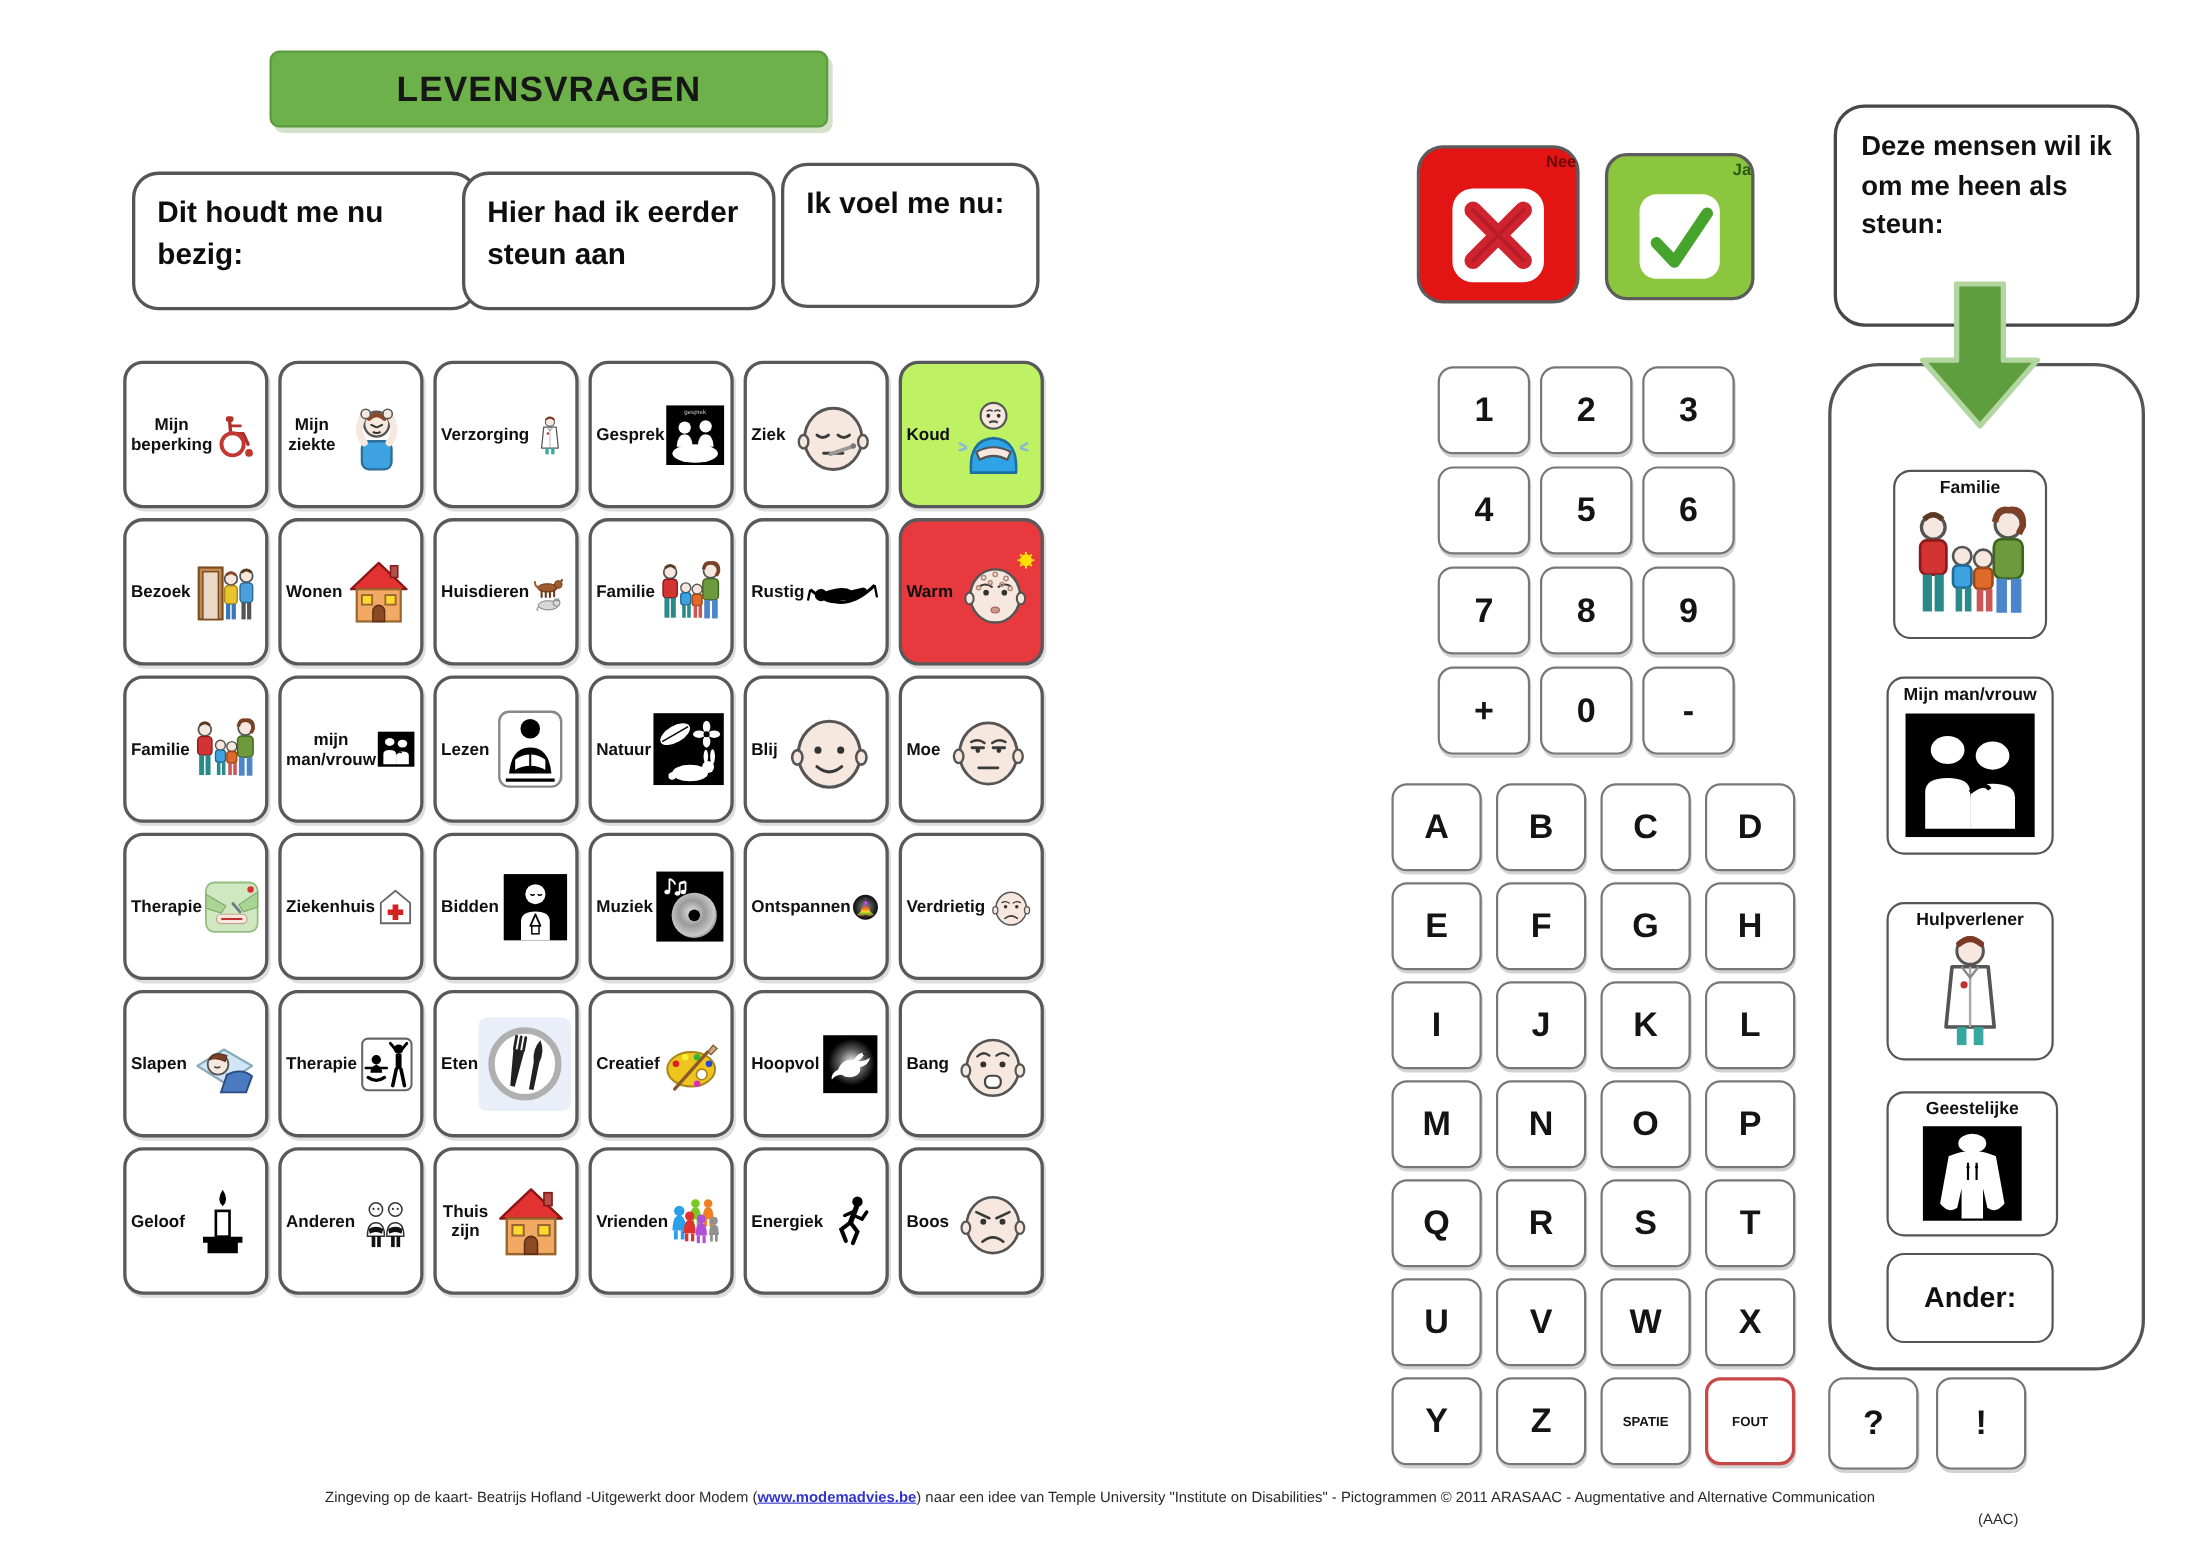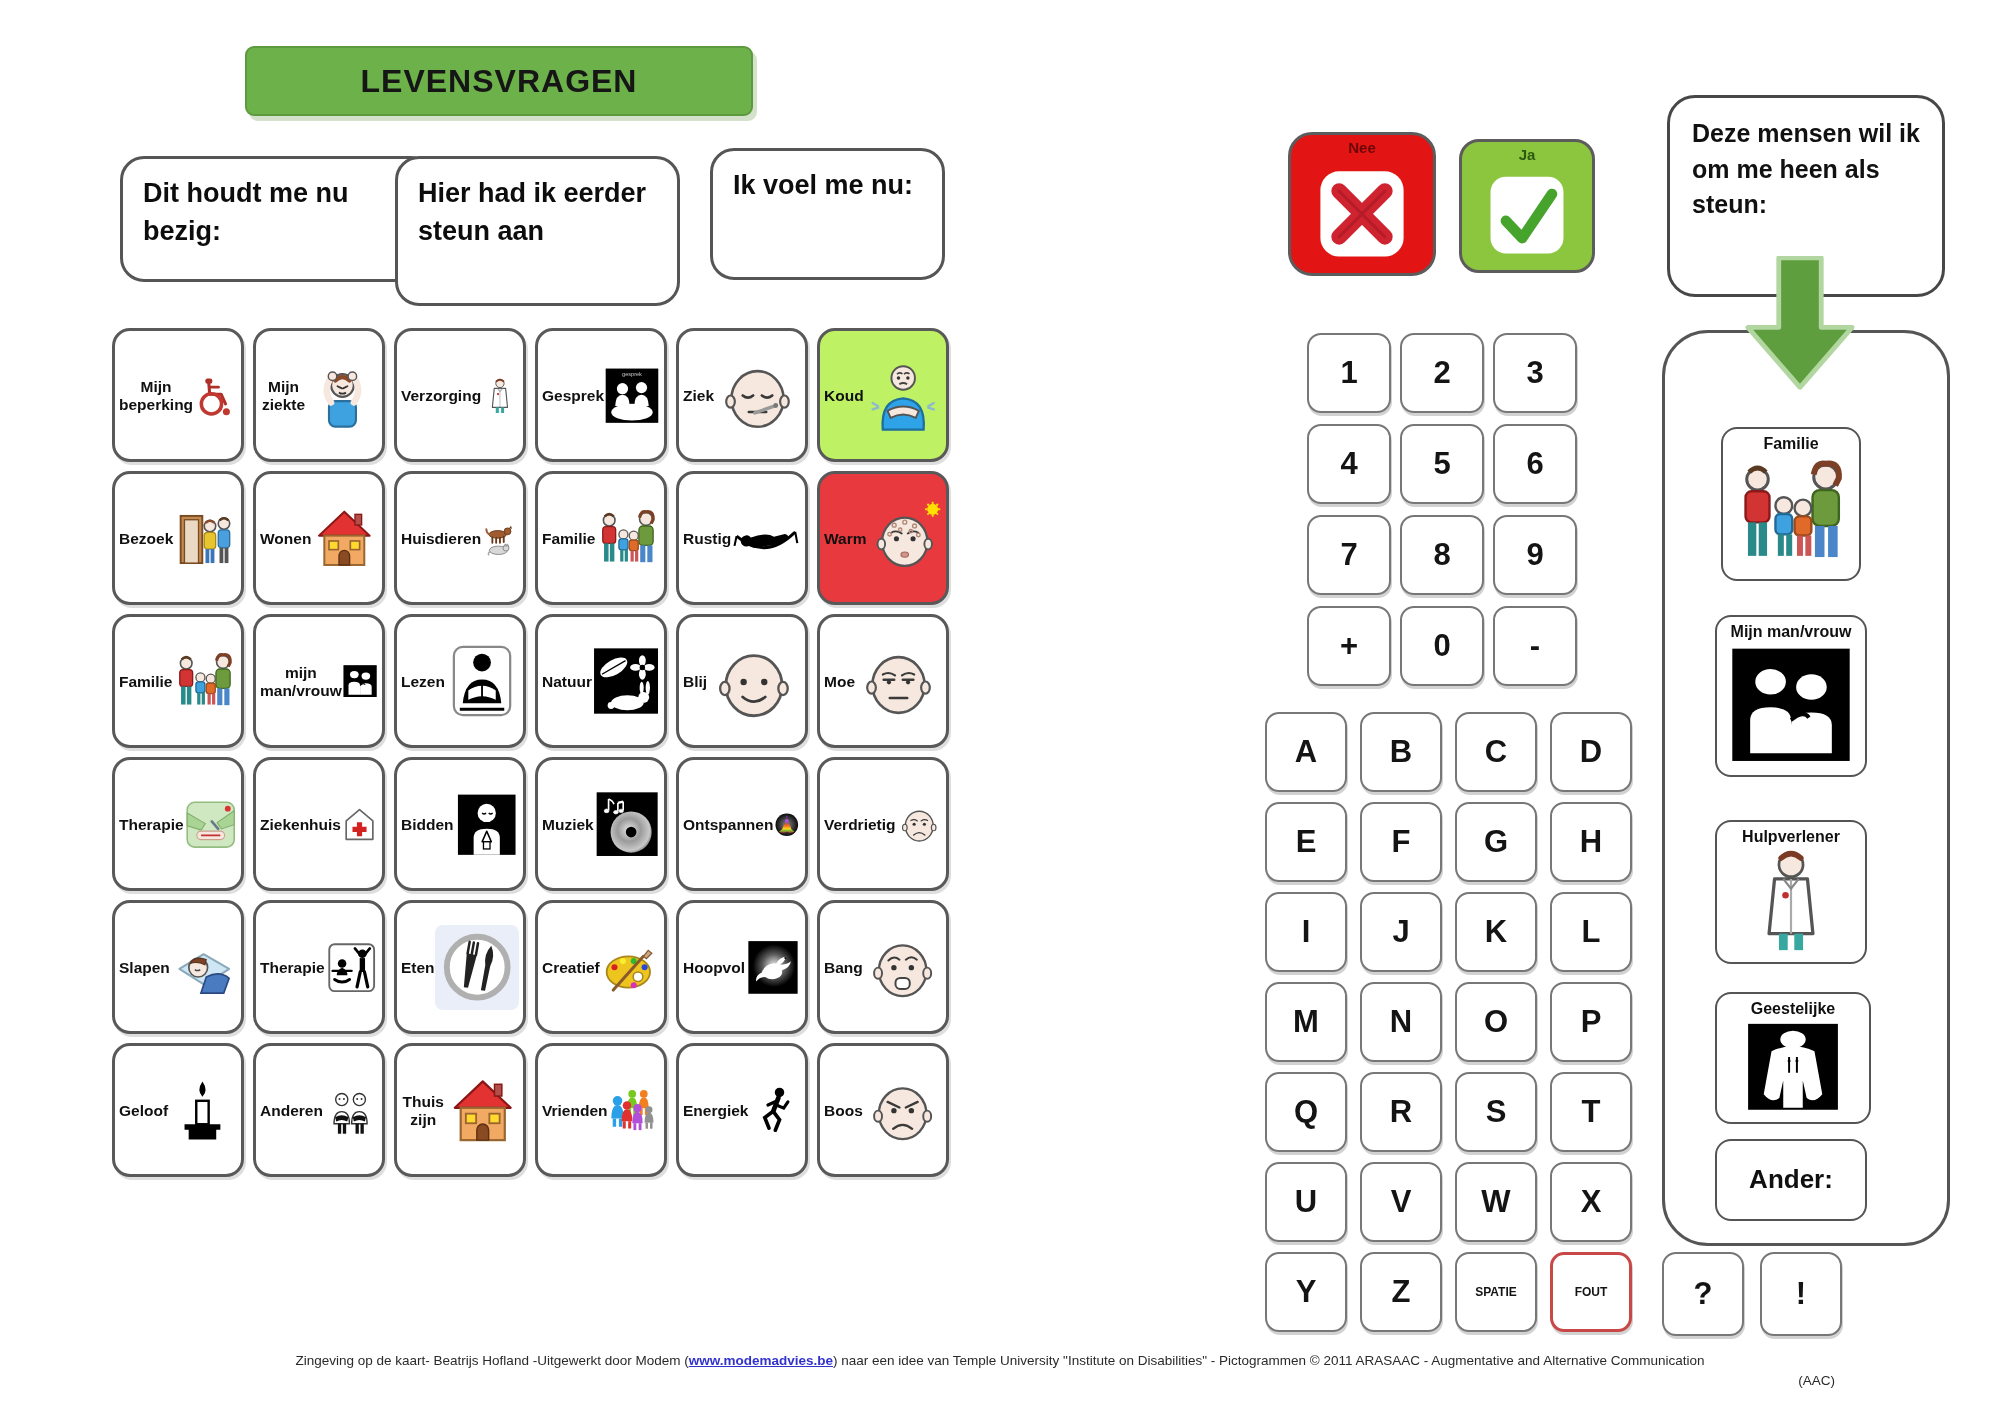--- a/index.html
+++ b/index.html
@@ -10,40 +10,40 @@
   
   #title{left:245px;top:46px;width:508px;height:70px;background:#6db14a;
          border:2px solid #5b9a3e;border-radius:9px;box-shadow:4px 5px 0 #d4e2cc;
          display:flex;align-items:center;justify-content:center;
          font-size:32px;font-weight:bold;letter-spacing:1px;color:#161616;}
 
   
   .prompt{background:#fff;border:3px solid #555;border-radius:24px;
           padding:16px 20px;font-size:27px;font-weight:600;line-height:1.4;color:#0d0d0d;}
   #prompt-busy{left:120px;top:156px;width:315px;height:126px;}
-  #prompt-support{left:395px;top:156px;width:285px;height:150px;}
+  #prompt-support{left:420px;top:156px;width:285px;height:126px;}
   #prompt-feel{left:710px;top:148px;width:235px;height:132px;}
 
   
   #grid{left:112px;top:328px;display:grid;grid-template-columns:repeat(6,132px);
         grid-auto-rows:134px;gap:9px;}
   .card{background:#fff;border:3px solid #595959;border-radius:18px;
         box-shadow:2px 3px 0 #dedede;display:flex;flex-direction:row;
         align-items:center;padding:5px 4px 4px;box-sizing:border-box;overflow:hidden;}
   .card-label{font-size:15.5px;font-weight:600;text-align:center;line-height:1.12;
               max-width:100px;color:#101010;}
   .card-icon{flex:1 1 auto;min-height:0;width:100%;display:flex;align-items:center;
              justify-content:center;overflow:hidden;}
   .card-icon svg{height:100%;width:100%;}
   .card.koud{background:#bef264;}
   .card.warm{background:#e8393e;}
   .card.eten .card-icon{background:#e9eef9;border-radius:8px;}
 
   
-  .yn{border:3px solid #5c5c5c;display:flex;flex-direction:column;align-items:center;}
+  .yn{border:3px solid #5c5c5c;display:flex;flex-direction:column;align-items:flex-end;}
   #no-btn{left:1288px;top:132px;width:148px;height:144px;background:#e31414;border-radius:24px;}
   #yes-btn{left:1459px;top:139px;width:136px;height:134px;background:#8cc63e;border-radius:20px;}
   .yn-label{font-size:15px;font-weight:bold;margin-top:4px;}
   #no-btn .yn-label{color:#6d0808;}
   #yes-btn .yn-label{color:#2c5a12;}
   .yn-tile{flex:1;width:100%;display:flex;align-items:center;justify-content:center;}
   #no-btn svg{width:104px;height:104px;}
   #yes-btn svg{width:96px;height:96px;}
 
   

